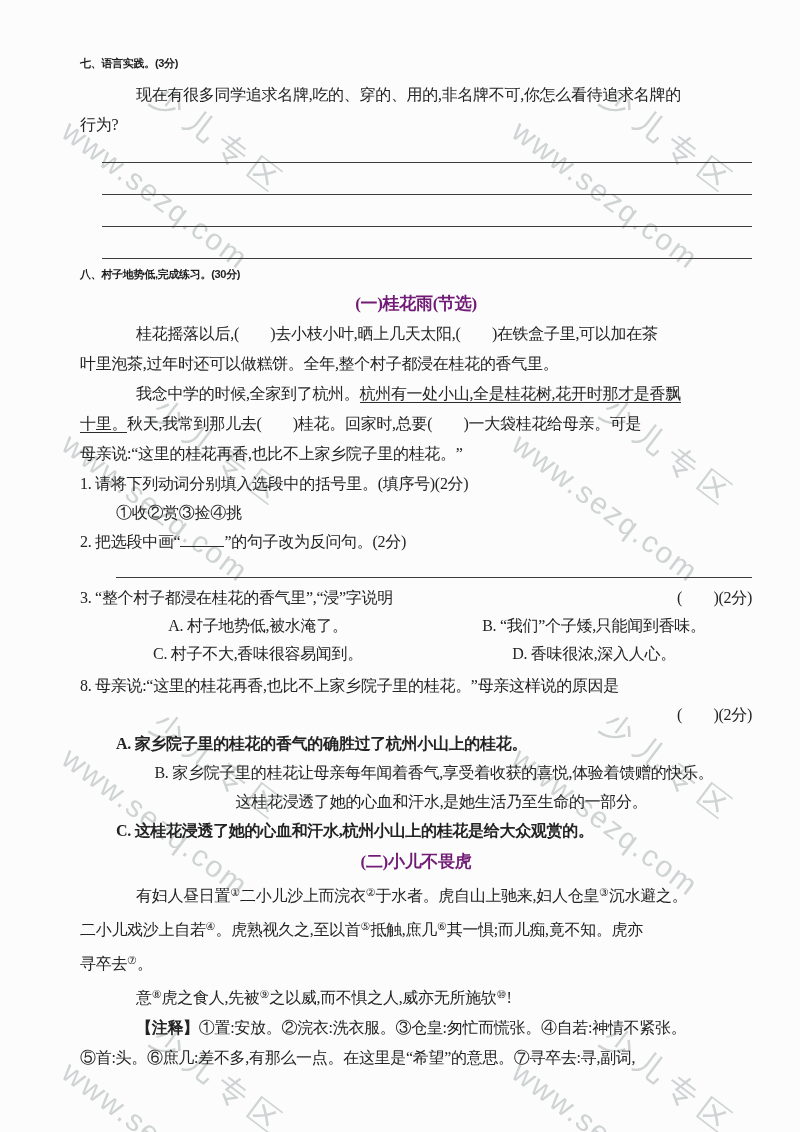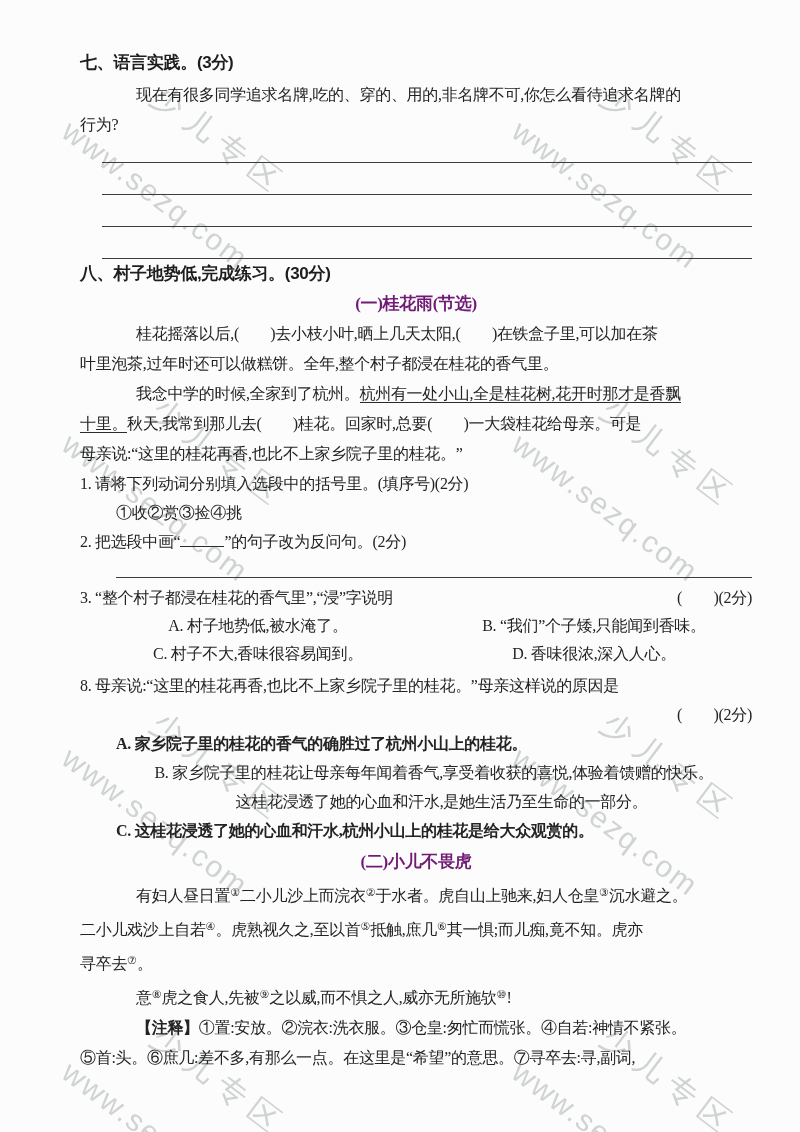--- a/index.html
+++ b/index.html
@@ -19,21 +19,21 @@
   .wm .wm-cn{left:92px;top:-16px;font-size:31px;letter-spacing:9px;font-family:"Liberation Sans","DejaVu Sans",sans-serif;}
   .wm .wm-en{left:0;top:22px;font-size:30px;letter-spacing:2px;font-family:"Liberation Sans","DejaVu Sans",sans-serif;}
   
   .content{
     position:relative;z-index:1;
     padding:50px 48px 0 80px;
     font-size:16px;line-height:30px;letter-spacing:-0.3px;
   }
   .sec-heading{
     font-family:"Liberation Sans","DejaVu Sans",sans-serif;
-    font-weight:bold;font-size:17px;line-height:26px;margin:0;color:#1d1d1d;
+    font-weight:bold;font-size:11px;line-height:26px;margin:0;color:#1d1d1d;
   }
   .sec8-heading{margin-top:2px;}
   .passage-title{
     text-align:center;font-weight:bold;font-size:17px;line-height:30px;margin:2px 0 0 0;color:#701a75;
   }
   p{margin:0;}
   .prewrap{white-space:pre-line;}
   .indent{text-indent:56px;}
   .prompt{margin-top:4px;}
   

